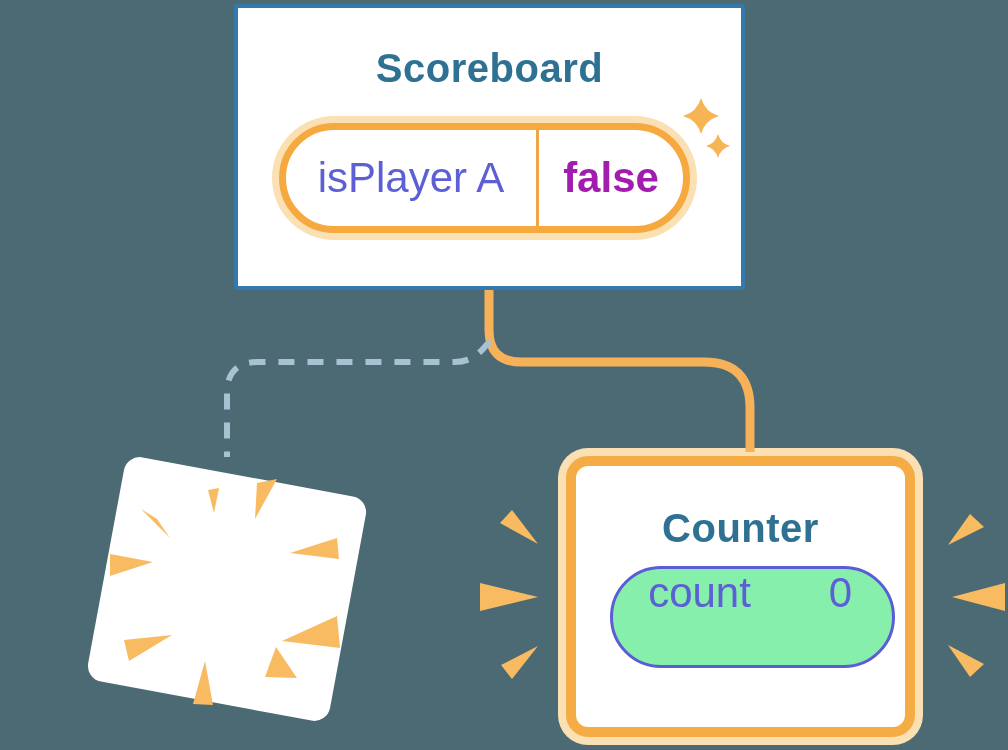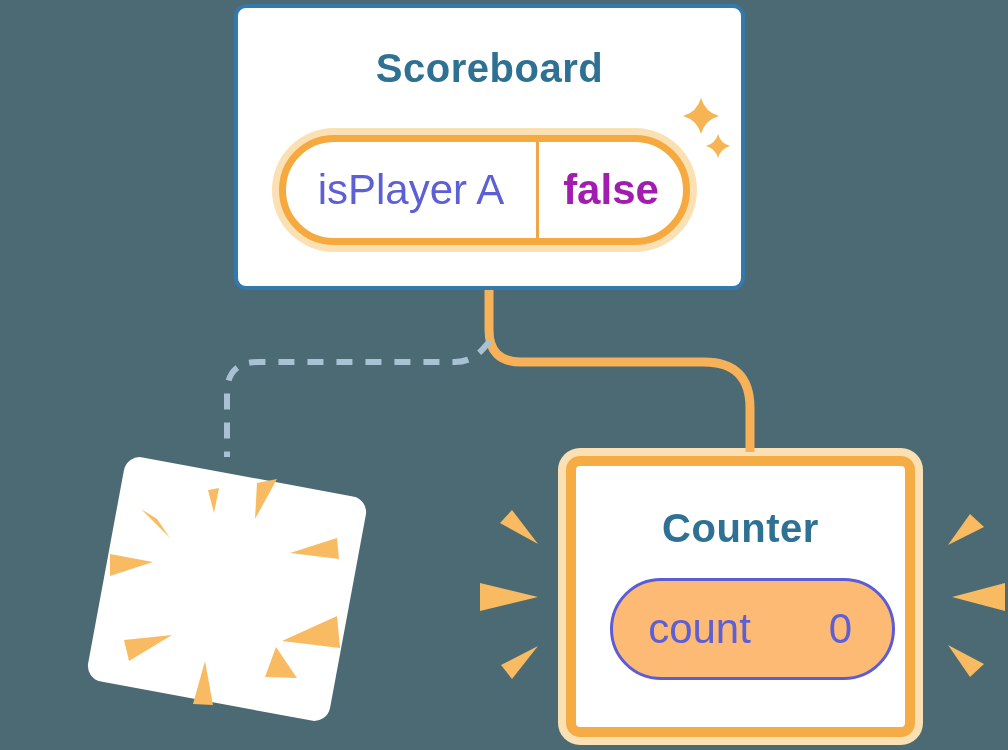--- a/index.html
+++ b/index.html
@@ -11,21 +11,21 @@
     overflow: hidden;
   }
 
   
   .scoreboard-card {
     position: absolute; left: 234px; top: 4px;
     width: 511px; height: 286px;
     box-sizing: border-box;
     background: #ffffff;
     border: 4px solid #3379AB;
-    border-radius: 12px;
+    border-radius: 4px;
     z-index: 2;
   }
   .component-title {
     position: absolute; left: 0; right: 0;
     text-align: center;
     font-size: 40px; font-weight: 600;
     color: #2E7193;
     letter-spacing: 0.5px;
   }
   .scoreboard-card .component-title { top: 38px; }
@@ -33,55 +33,54 @@
   .state-pill-orange {
     position: absolute; left: 41px; top: 115px;
     width: 411px; height: 110px;
     box-sizing: border-box;
     background: #ffffff;
     border: 7px solid #F5A93F;
     border-radius: 60px;
     box-shadow: 0 0 0 7px #FAE0B2;
     display: flex; align-items: stretch;
     overflow: hidden;
-    margin-top: 12px;
   }
   .state-pill-orange .cell-name {
     width: 250px; display:flex; align-items:center; justify-content:center;
     font-size: 42px; color: #5D5FD4;
   }
   .state-pill-orange .pill-divider {
     width: 3px; background: #EFA64A;
   }
   .state-pill-orange .cell-value {
     flex: 1; display:flex; align-items:center; justify-content:center;
     font-size: 42px; font-weight: 700; color: #a21caf;
   }
 
   
   .counter-box {
     position: absolute; left: 566px; top: 456px;
     width: 349px; height: 281px;
     box-sizing: border-box;
     background: #ffffff;
     border: 10px solid #F6AC45;
-    border-radius: 14px;
+    border-radius: 22px;
     box-shadow: 0 0 0 8px #FAE0B2;
     z-index: 2;
   }
   .counter-box .component-title { top: 40px; }
 
   .state-pill-purple {
-    position: absolute; left: 34px; top: 112px;
+    position: absolute; left: 34px; top: 100px;
     width: 285px; height: 102px;
     box-sizing: border-box;
-    background: #fdba74;
+    background: #86efac;
     border: 3px solid #5B5CD6;
     border-radius: 60px;
-    display: flex; align-items: center;
+    display: flex; align-items: flex-start;
     overflow: hidden;
   }
   .state-pill-purple .cell-name {
     width: 173px; display:flex; align-items:center; justify-content:center;
     font-size: 42px; color: #5D5FD4;
   }
   .state-pill-purple .pill-divider { width: 3px; background: #5B5CD6; }
   .state-pill-purple .cell-value {
     flex: 1; display:flex; align-items:center; justify-content:center;
     font-size: 42px; color: #5D5FD4;

